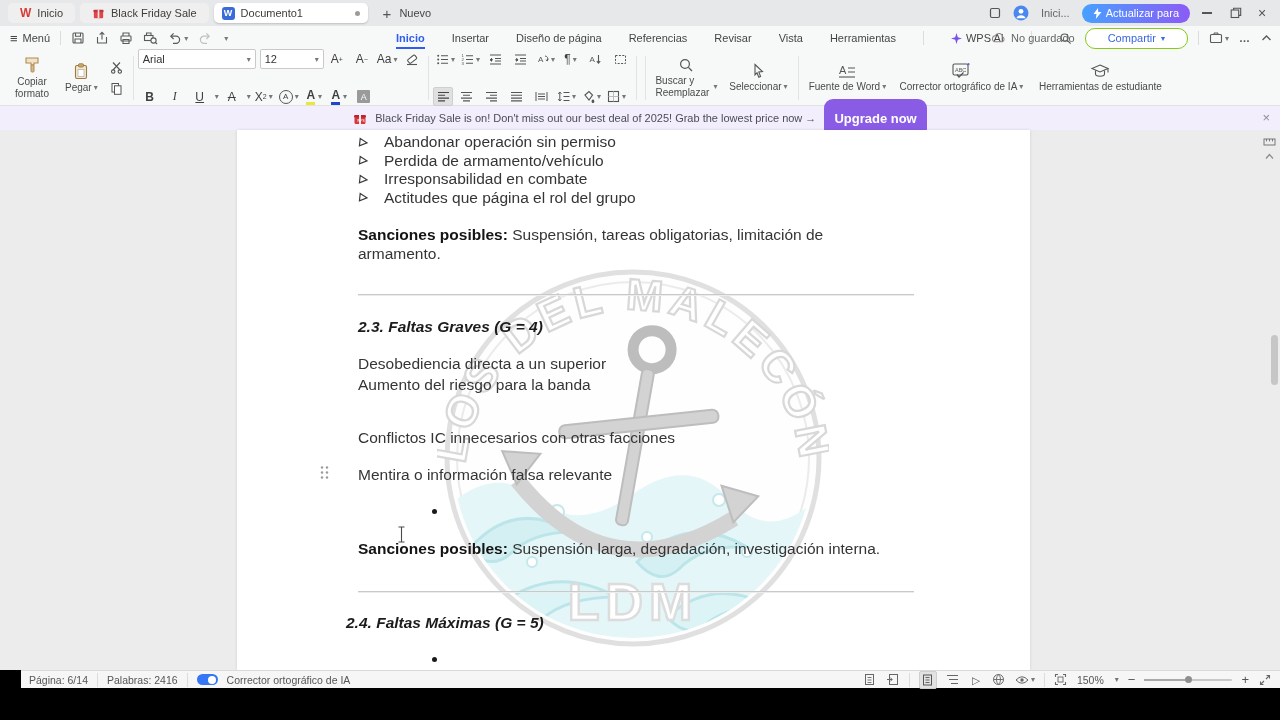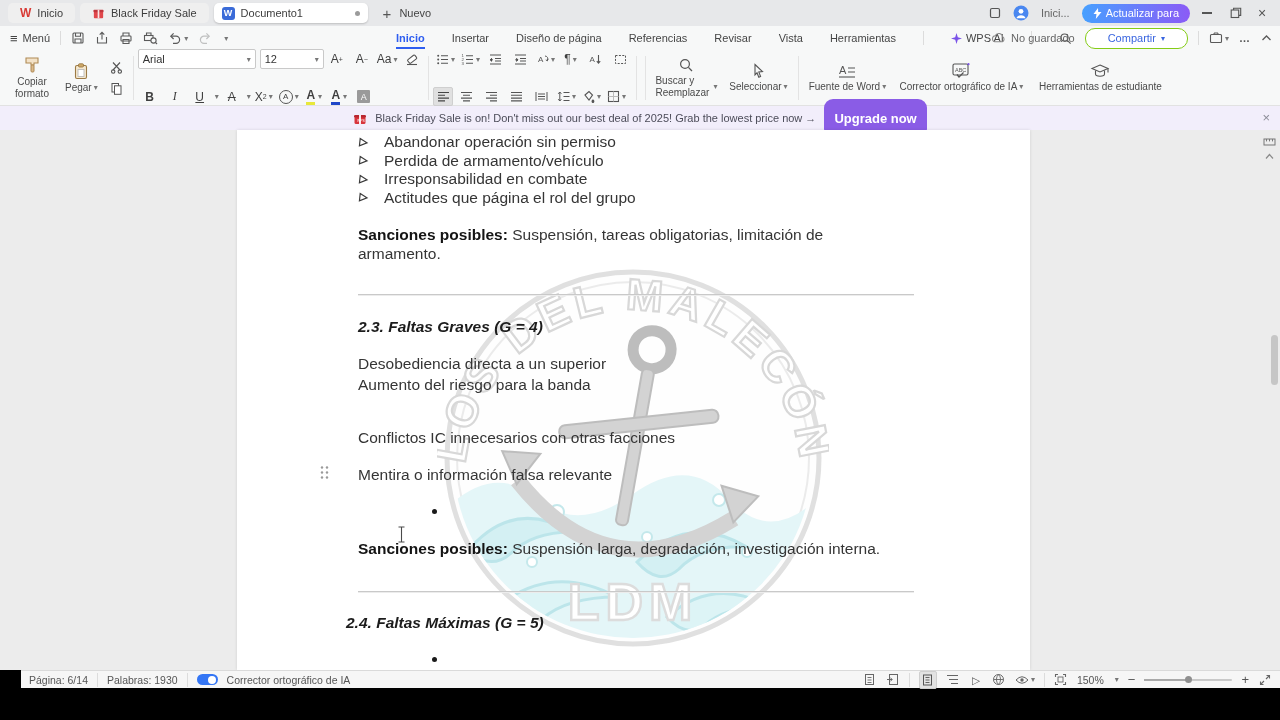--- a/index.html
+++ b/index.html
@@ -618,21 +618,21 @@
     </svg>
     <svg class="abs" style="right:6px;top:23px" width="9" height="7" viewBox="0 0 9 7">
       <path d="M1 5.5 L4.5 1.5 L8 5.5" fill="none" stroke="#8a8a8a" stroke-width="1.2"></path>
     </svg>
     <div class="scrollthumb"></div>
   </div>
 
   <div class="statusbar">
     <span>Página: 6/14</span>
     <div class="vdiv"></div>
-    <span>Palabras: 1930</span>
+    <span>Palabras: 2416</span>
     <div class="vdiv"></div>
     <div class="toggle">
         <div class="knob"></div>
       </div>
     <span>Corrector ortográfico de IA</span>
 
     <div class="sbright">
       <div class="sbicon">
         <svg width="11" height="13" viewBox="0 0 11 13">
             <rect x="1.5" y="1.5" width="8" height="10" fill="none" stroke="#666" stroke-width="1"></rect>

